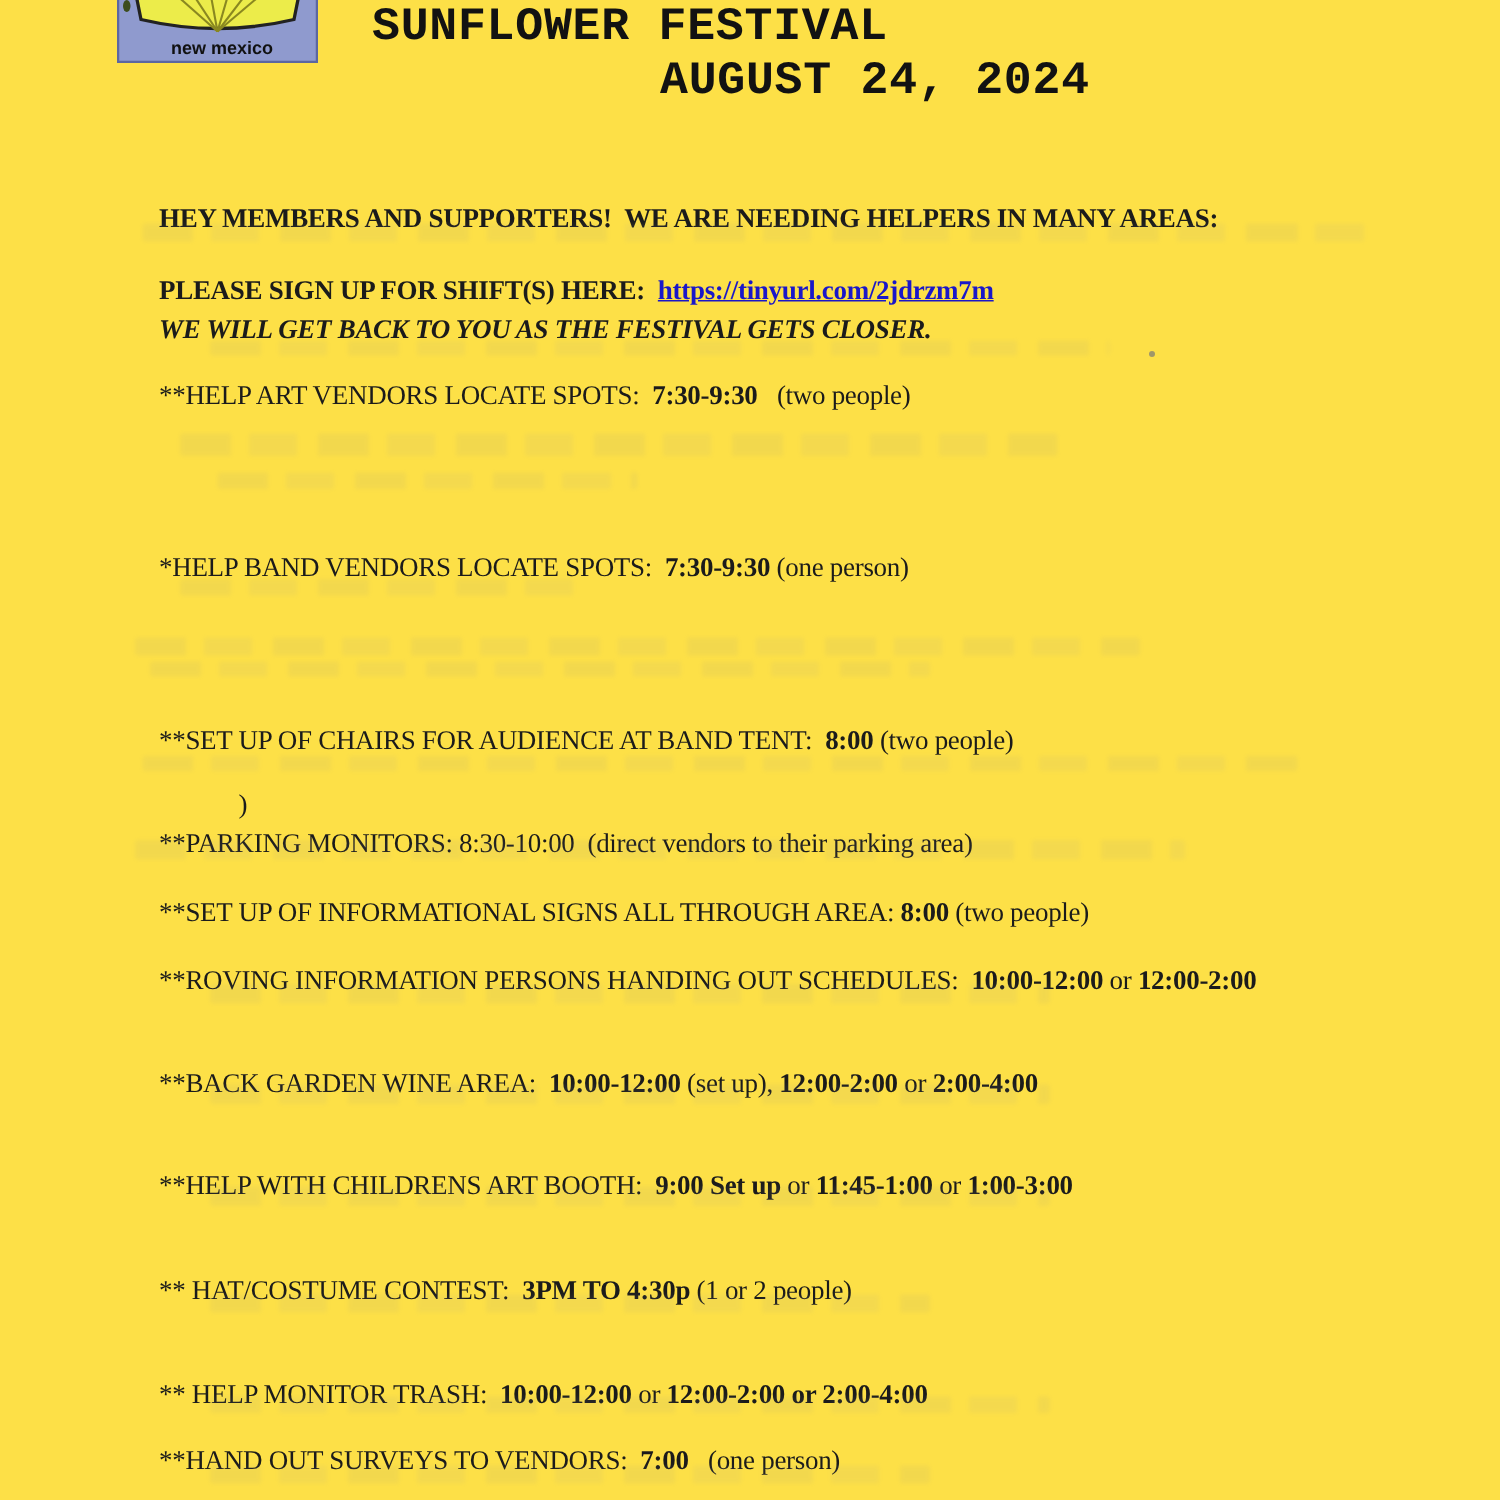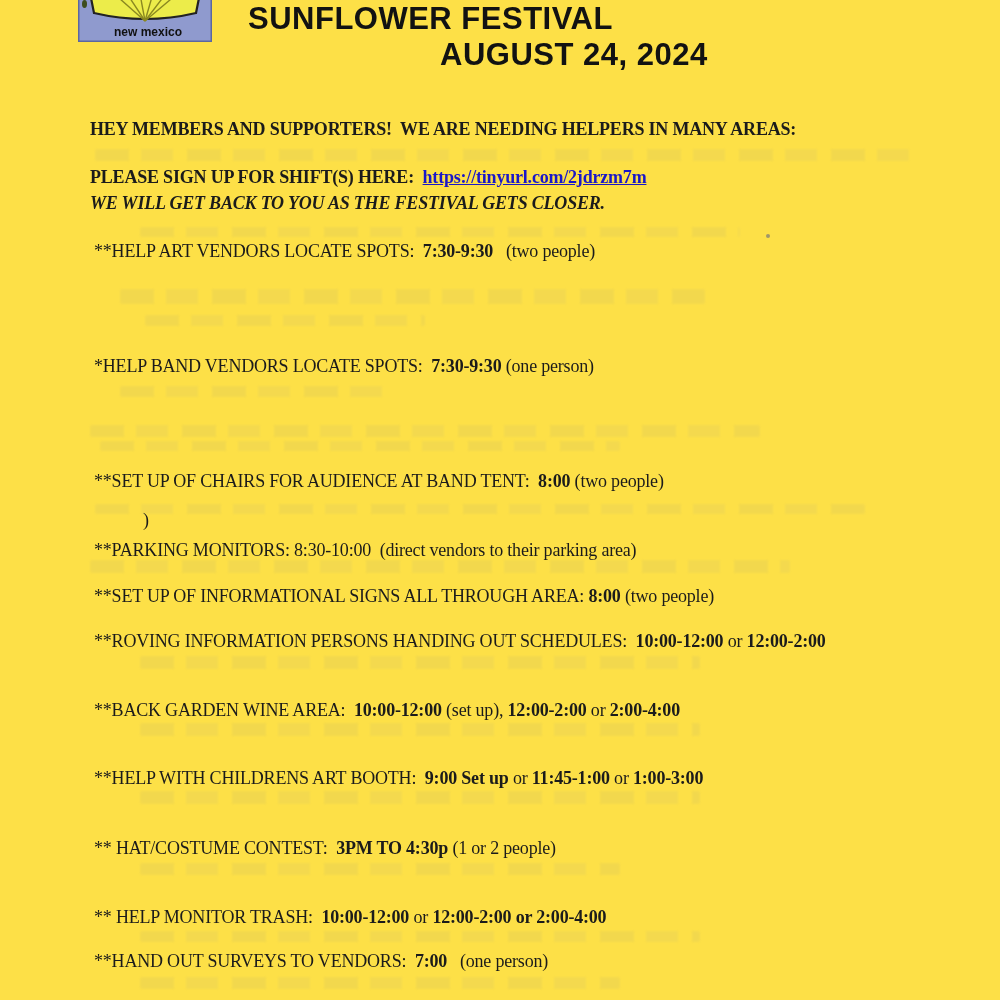--- a/index.html
+++ b/index.html
@@ -5,40 +5,40 @@
   html,body{margin:0;padding:0;background:#fff;}
   .page{
     position:relative;width:1000px;height:1000px;background:#fde047;overflow:hidden;
     font-family:"Liberation Serif", serif;color:#151515;
   }
   
   .logo{position:absolute;left:78px;top:-13px;width:134px;height:55px;}
   .logo svg{display:block;}
   
   .title{
-    position:absolute;margin:0;font-family:Liberation Sans, sans-serif;
+    position:absolute;margin:0;font-family:Liberation Mono, monospace;
     font-weight:700;font-size:31px;letter-spacing:.5px;color:#121212;white-space:pre;
   }
   .title.l1{left:248px;top:1px;}
   .title.l2{left:440px;top:37px;}
   
   .line{
-    position:absolute;left:90px;margin:0;font-size:18px;letter-spacing:-.2px;
+    position:absolute;left:90px;margin:16px;font-size:18px;letter-spacing:-.2px;
     white-space:pre;color:#1b1b1b;
   }
   .b{font-weight:700;}
   .greeting{top:119px;font-weight:700;}
   .signup{top:167px;}
   .signup .b{font-weight:700;}
   .followup{top:193px;font-weight:700;font-style:italic;}
   .link{
     font-weight:700;cursor:pointer;
   }
   .stray{top:510px;left:143px;}
-  .shift{position:absolute;left:90px;margin:4px;font-size:18px;letter-spacing:-.2px;white-space:pre;color:#1b1b1b;}
+  .shift{position:absolute;left:90px;margin:16px;font-size:18px;letter-spacing:-.2px;white-space:pre;color:#1b1b1b;}
   .shift span{white-space:pre;}
   
   .ghost{
     position:absolute;display:block;border-radius:2px;
     background:repeating-linear-gradient(90deg,#8d8d8d 0 34px,transparent 34px 46px,#9a9a9a 46px 78px,transparent 78px 92px);
     opacity:.085;filter:blur(1.3px);
   }
   .dot{position:absolute;width:4px;height:4px;border-radius:50%;background:#777;opacity:.7;}
 </style>
 </head>

